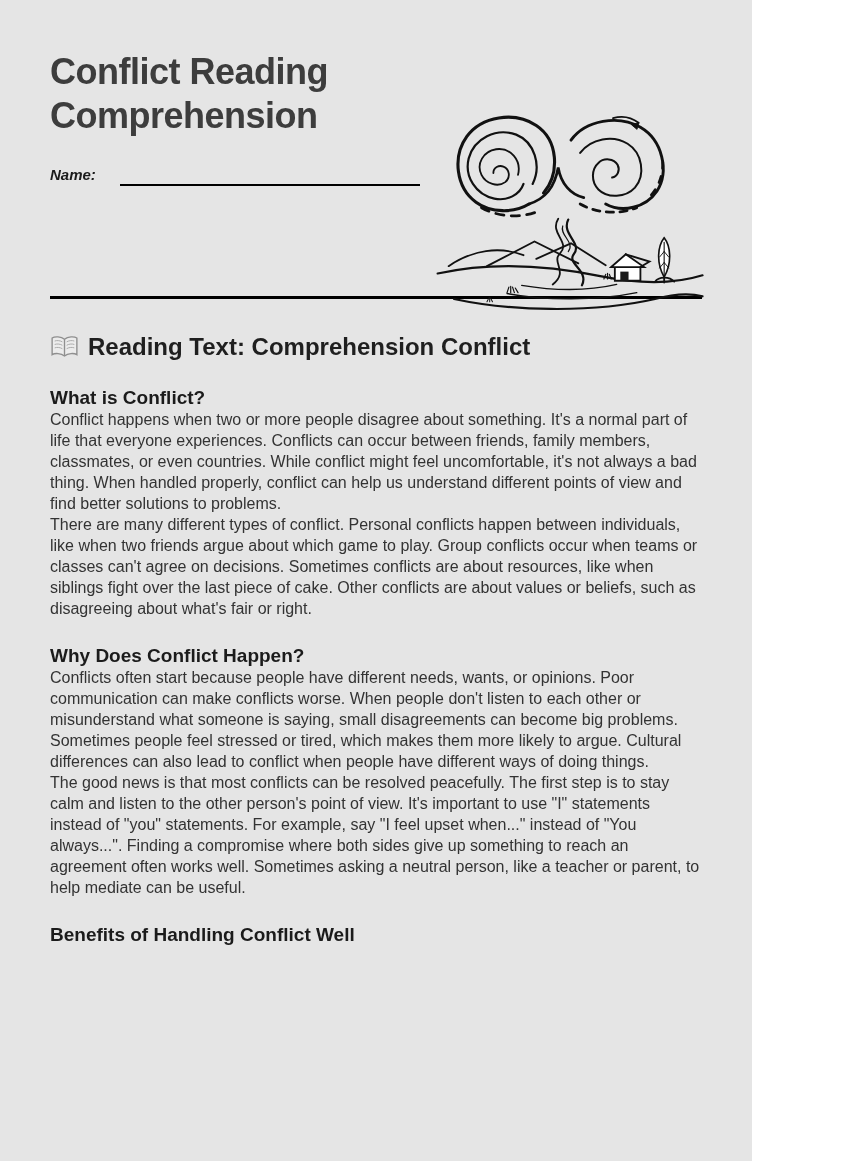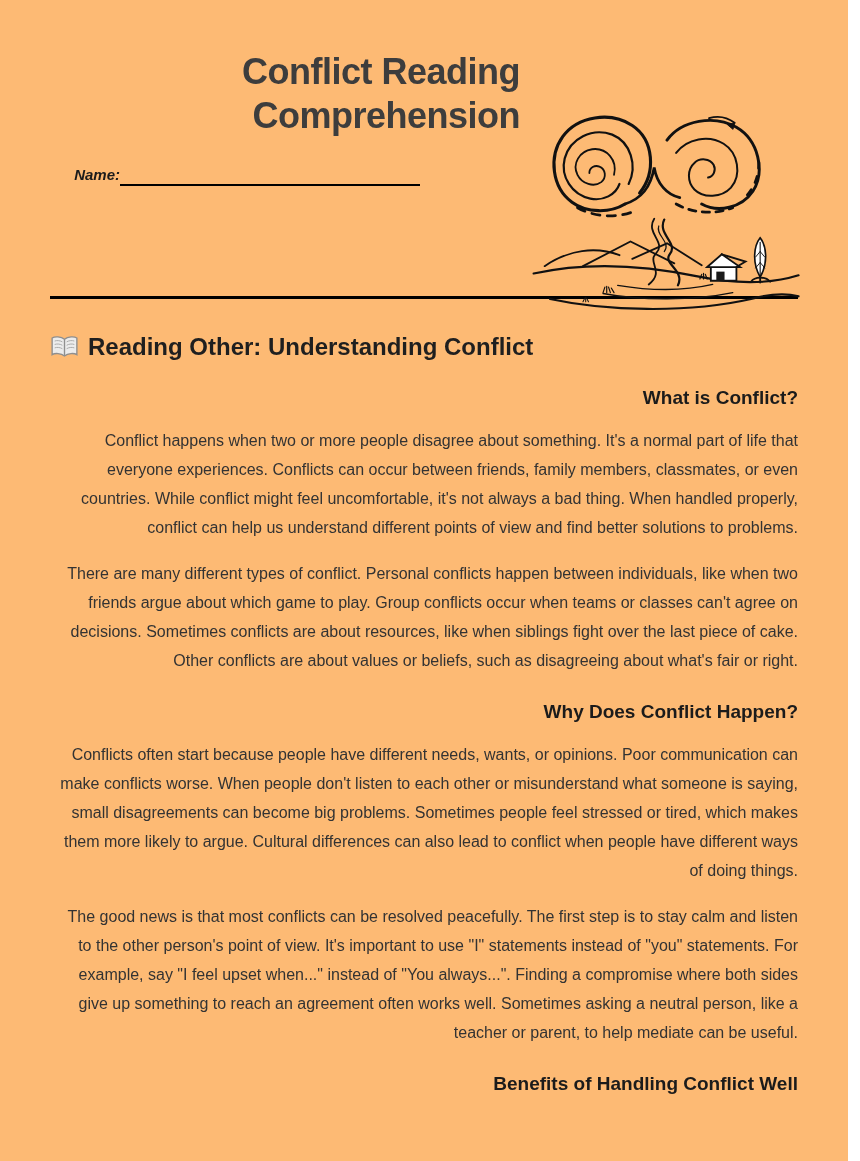--- a/index.html
+++ b/index.html
@@ -1,24 +1,23 @@
 <!DOCTYPE html>
 <html><head>
 <meta charset="utf-8">
 <style>
   * { margin: 0; padding: 0; box-sizing: border-box; }
   html, body { background: #ffffff; }
   body { font-family: "Liberation Sans", "DejaVu Sans", sans-serif; }
   .page {
     position: relative;
-    width: 848px;
+    width: 752px;
     height: 1161px;
-    background: #fdba74;
+    background: #e5e5e5;
     overflow: hidden;
-    text-align: right;
   }
   .content { padding: 50px 50px 0 50px; }
 
   h1.title {
     font-size: 36px;
     line-height: 44px;
     font-weight: 700;
     color: #3d3d3d;
     letter-spacing: -0.5px;
     max-width: 470px;
@@ -66,23 +65,22 @@
   }
   .book-icon { display: inline-flex; flex: 0 0 auto; }
 
   h3.section-heading {
     margin-top: 26px;
     font-size: 19px;
     font-weight: 700;
     color: #1b1b1b;
   }
   p.section-body {
-    margin-top: 17px;
     font-size: 16px;
-    line-height: 29px;
+    line-height: 21px;
     color: #333333;
     max-width: 762px;
   }
 </style>
 </head>
 <body>
 
 <div class="page">
   <div class="content">
 
@@ -149,21 +147,21 @@
     <div class="divider"></div>
 
     <h2 class="reading-heading">
       <span class="book-icon">
         <svg width="29" height="24" viewBox="0 0 34 28">
           <path d="M17 5 C13 1.5, 5.5 1.5, 2.5 3.5 L2.5 23 C5.5 21, 13 21, 17 24.5 C21 21, 28.5 21, 31.5 23 L31.5 3.5 C28.5 1.5, 21 1.5, 17 5 Z" fill="#ececec" stroke="#8f8f8f" stroke-width="1.6"></path>
           <path d="M17 5 L17 24.5" stroke="#8f8f8f" stroke-width="1.6"></path>
           <path d="M5.5 7 C8.5 6, 12 6.5, 14.5 8 M5.5 11 C8.5 10, 12 10.5, 14.5 12 M5.5 15 C8.5 14, 12 14.5, 14.5 16 M19.5 8 C22 6.5, 25.5 6, 28.5 7 M19.5 12 C22 10.5, 25.5 10, 28.5 11 M19.5 16 C22 14.5, 25.5 14, 28.5 15" stroke="#a8a8a8" stroke-width="1.1" fill="none"></path>
         </svg>
       </span>
-      <span>Reading Other: Understanding Conflict</span>
+      <span>Reading Text: Comprehension Conflict</span>
     </h2>
 
     <section>
       <h3 class="section-heading">What is Conflict?</h3>
       <p class="section-body">Conflict happens when two or more people disagree about something. It's a normal part of life that everyone experiences. Conflicts can occur between friends, family members, classmates, or even countries. While conflict might feel uncomfortable, it's not always a bad thing. When handled properly, conflict can help us understand different points of view and find better solutions to problems.</p>
     </section>
 
     <section>
       <p class="section-body">There are many different types of conflict. Personal conflicts happen between individuals, like when two friends argue about which game to play. Group conflicts occur when teams or classes can't agree on decisions. Sometimes conflicts are about resources, like when siblings fight over the last piece of cake. Other conflicts are about values or beliefs, such as disagreeing about what's fair or right.</p>
     </section>

